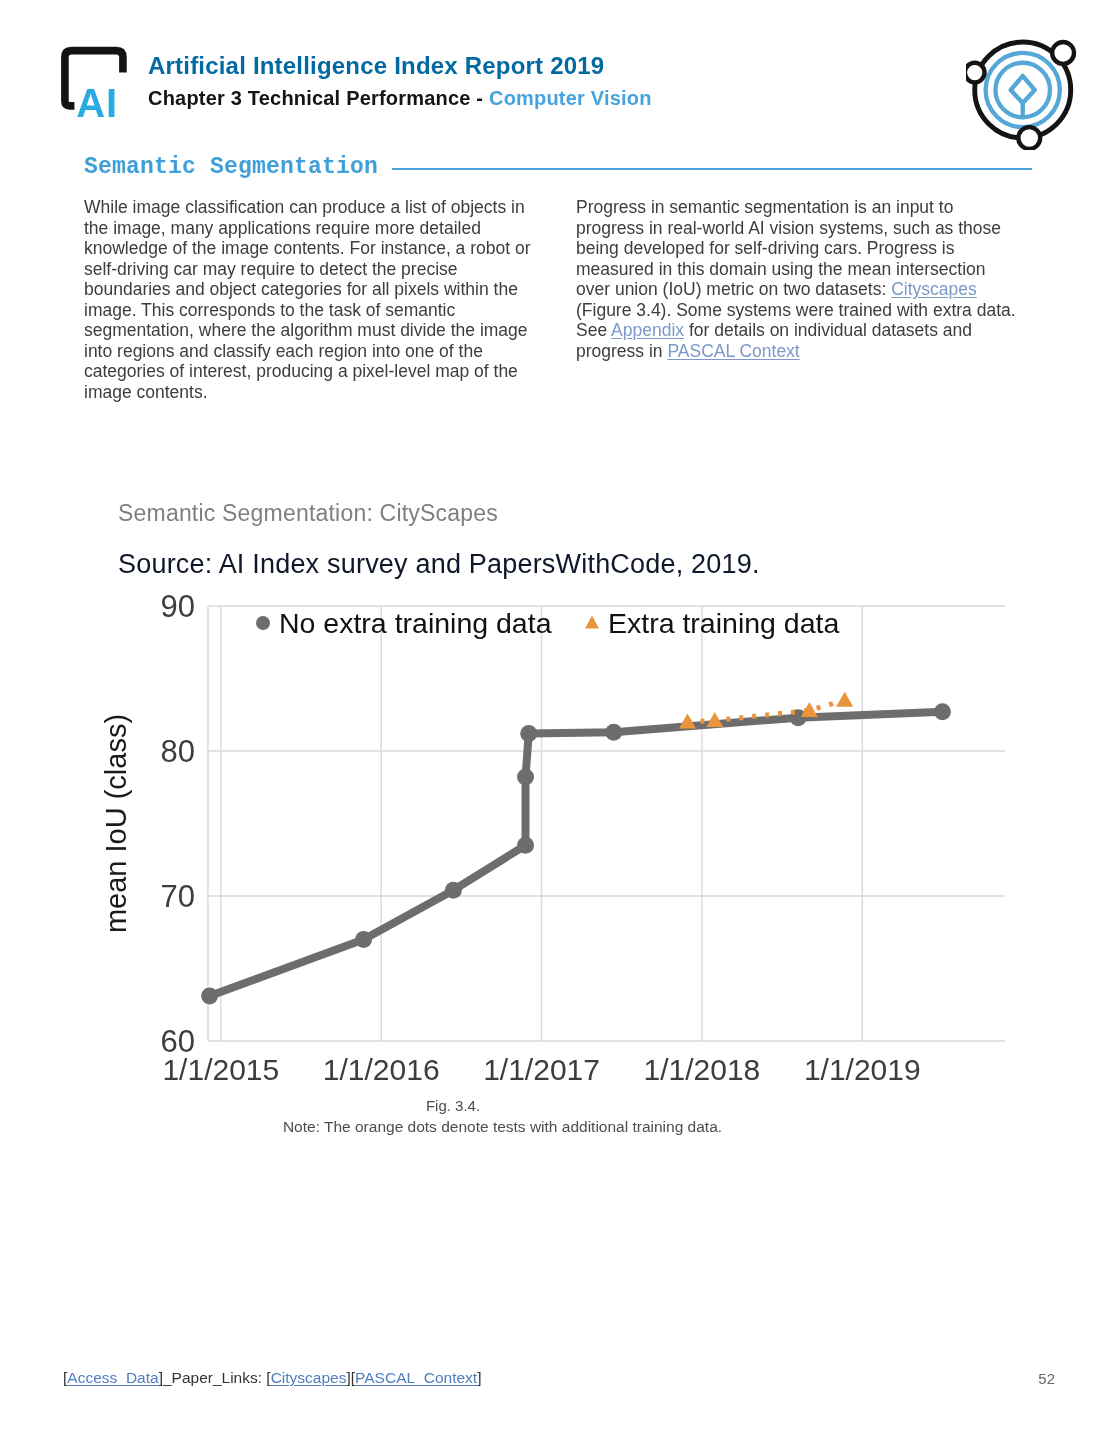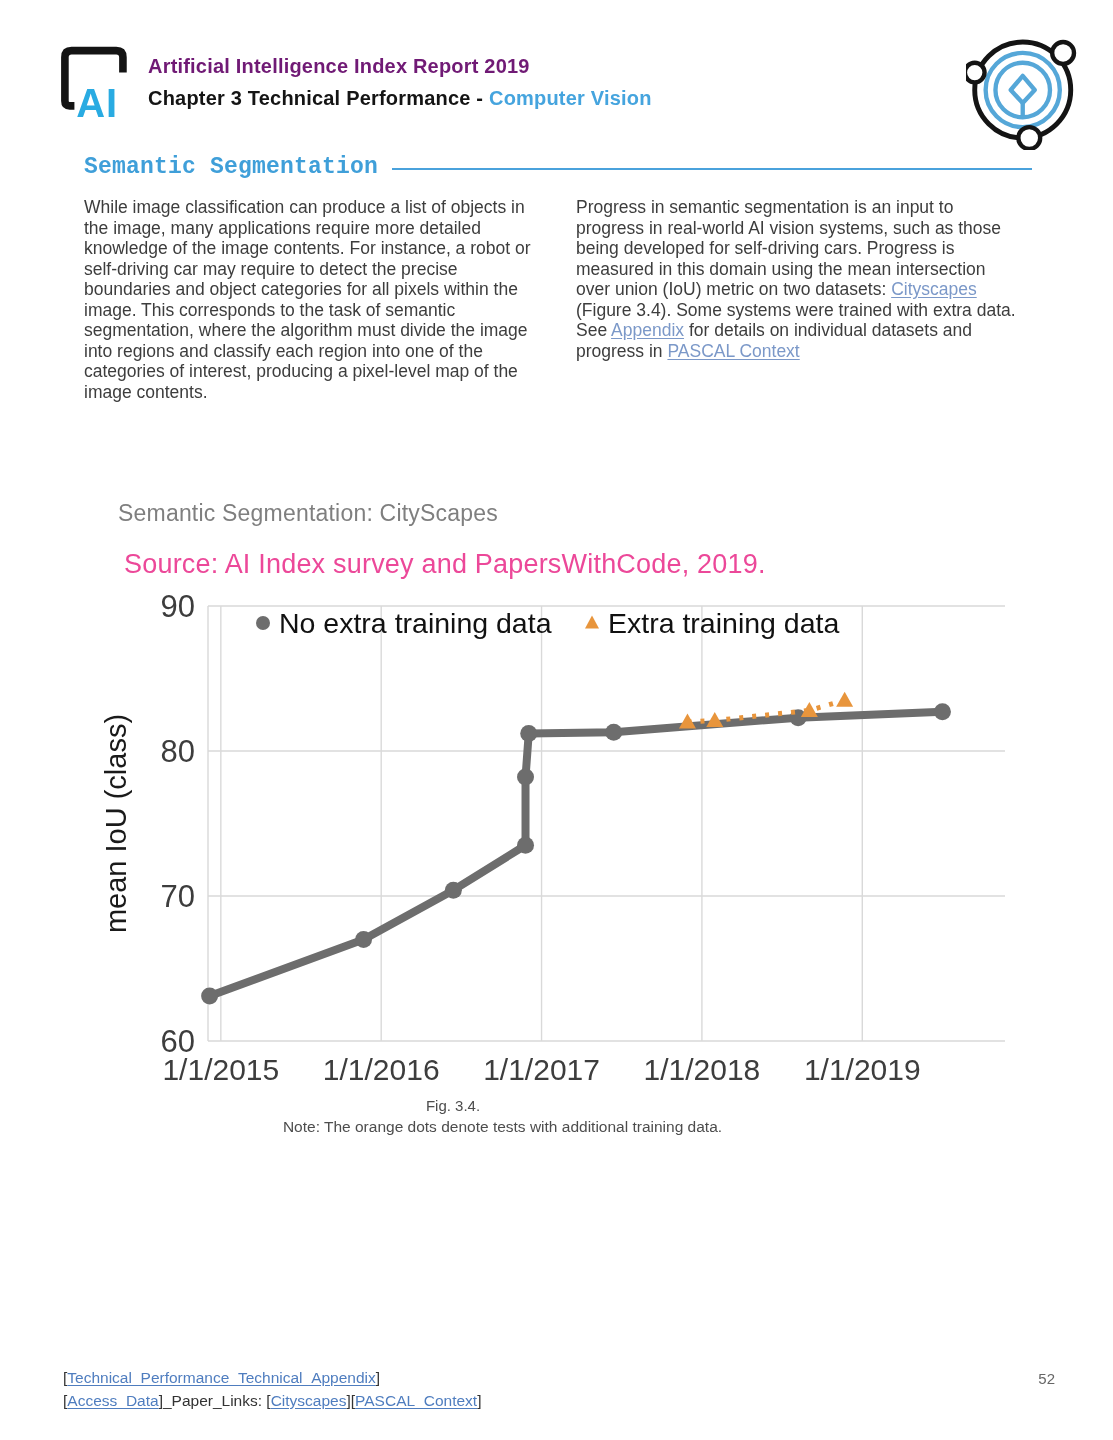--- a/index.html
+++ b/index.html
@@ -2,38 +2,38 @@
 <html><head>
 <meta charset="utf-8">
 <style>
   html,body{margin:0;padding:0;background:#ffffff;}
   .page{position:relative;width:1113px;height:1440px;background:#fff;overflow:hidden;
         font-family:"Liberation Sans",sans-serif;color:#3f3f3f;}
 
   
   .logo{position:absolute;left:58px;top:44px;}
   .hdr-text{position:absolute;left:148px;top:50px;}
-  .hdr-line1{font-size:20px;font-weight:700;color:#701a75;letter-spacing:.2px;line-height:32px;}
+  .hdr-line1{font-size:24px;font-weight:700;color:#0369a1;letter-spacing:.2px;line-height:32px;}
   .hdr-line2{font-size:20px;font-weight:700;color:#141414;letter-spacing:.2px;line-height:32px;}
   .hdr-line2 .cv{color:#45a4de;}
   .emblem{position:absolute;left:966px;top:30px;}
 
   
   .section-row{position:absolute;left:84px;top:154px;width:948px;display:flex;align-items:center;}
   .section-row h2{margin:0;font-size:23px;font-weight:700;color:#3f9fd9;letter-spacing:.2px;font-family:Liberation Mono, monospace;}
   .section-rule{flex:1;height:2px;background:#4aa2dc;margin-left:14px;margin-top:4px;}
 
   
   .cols{position:absolute;left:84px;top:197px;width:952px;display:flex;gap:45px;}
   .col{margin:0;width:447px;font-size:17.5px;line-height:20.5px;color:#3d3d3d;}
   .col a{color:#7b98c8;text-decoration:underline;text-underline-offset:2px;cursor:pointer;}
 
   
   .chart-title{position:absolute;left:118px;top:500px;font-size:23px;color:#7f7f7f;letter-spacing:.2px;}
-  .chart-subtitle{position:absolute;left:124px;top:549px;font-size:27px;color:#ec4899;letter-spacing:.2px;}
+  .chart-subtitle{position:absolute;left:118px;top:549px;font-size:27px;color:#0f172a;letter-spacing:.2px;}
   #chart-svg{position:absolute;left:100px;top:592px;}
   .fig-caption{position:absolute;left:0;top:1097px;width:906px;text-align:center;
                font-size:15px;color:#4d4d4d;}
   .fig-note{position:absolute;left:0;top:1118px;width:1005px;text-align:center;
             font-size:15.5px;color:#4d4d4d;}
 
   
   .footer{position:absolute;left:63px;top:1367px;font-size:15.5px;color:#333;line-height:22.5px;}
   .footer a{color:#4f7dbf;text-decoration:underline;text-underline-offset:2px;cursor:pointer;}
   .page-num{position:absolute;right:58px;top:1370px;font-size:15px;color:#666;}
@@ -124,18 +124,17 @@
         <circle cx="163" cy="31" r="7" fill="#6d6d6d"></circle>
         <text x="179" y="41" font-size="28.5" fill="#111">No extra training data</text>
         <path d="M 485 36.5 L 499 36.5 L 492 23.5 Z" fill="#e8953c"></path>
         <text x="508" y="41" font-size="28.5" fill="#111">Extra training data</text>
       </g>
     </svg>
   <div class="fig-caption">Fig. 3.4.</div>
   <div class="fig-note">Note: The orange dots denote tests with additional training data.</div>
 
   <div class="footer">
-    <div><span>[</span><a>Technical_Performance_Technical_Appendix</a><span>]</span></div>
     <div><span>[</span><a>Access_Data</a><span>]_Paper_Links: [</span><a>Cityscapes</a><span>][</span><a>PASCAL_Context</a><span>]</span></div>
   </div>
   <div class="page-num">52</div>
 
 </div>
 
 </body></html>

